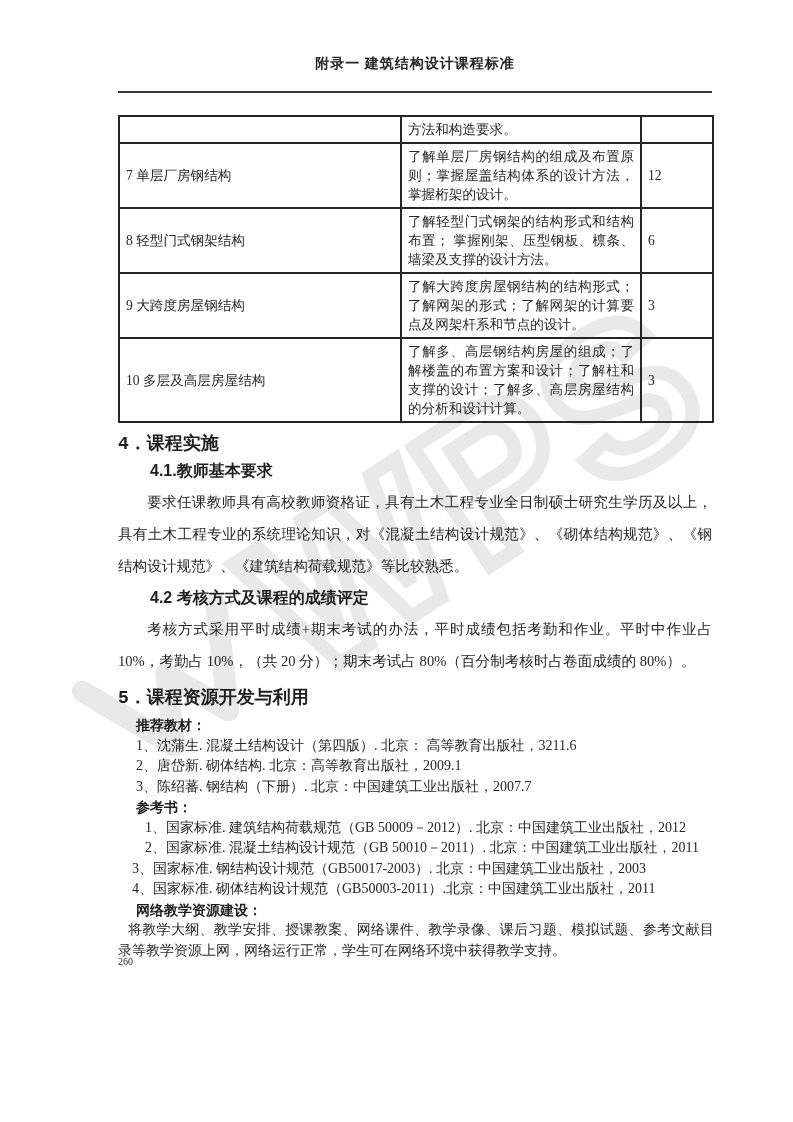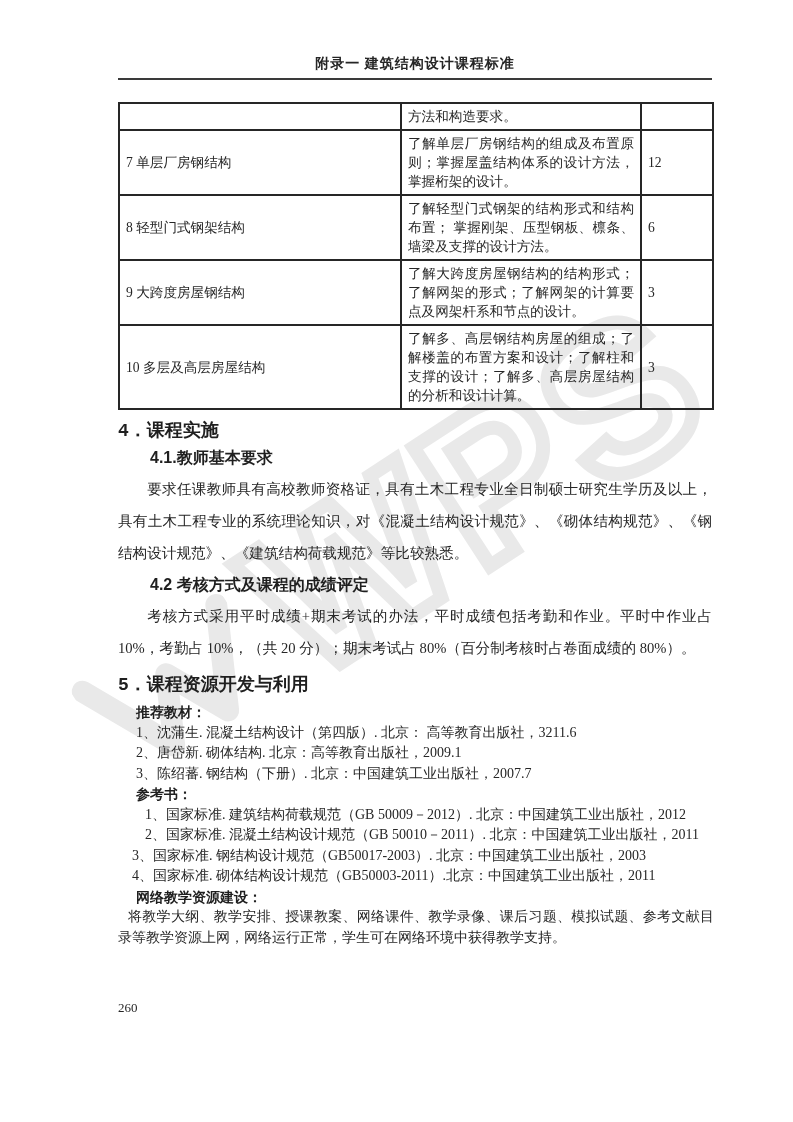--- a/index.html
+++ b/index.html
@@ -33,21 +33,21 @@
     letter-spacing: 8px;
     color: #ededed;
     -webkit-text-fill-color: #ffffff;
     -webkit-text-stroke: 14px #e9e9e9;
   }
   
   .content { position: relative; z-index: 1; }
   .doc-header {
     margin: 0 81px 0 118px;
     padding-top: 55px;
-    padding-bottom: 5px;
+    padding-bottom: 18px;
     border-bottom: 2px solid #3a3a3a;
     text-align: center;
     font-size: 14px;
     font-weight: bold;
     letter-spacing: 1px;
   }
   table.course-table {
     margin: 22px 0 0 118px;
     width: 594px;
     border-collapse: collapse;
@@ -103,22 +103,22 @@
     padding-left: 18px;
     color: #1f1f1f;
   }
   .book-item { padding-left: 0; text-indent: 18px; }
   .ref-item-a { text-indent: 27px; }
   .ref-item-b { text-indent: 14px; }
   .network-para { text-indent: 10px; text-align: justify; }
   .page-number {
     position: absolute;
     left: 118px;
-    top: 1000px;
-    font-size: 13px;
+    top: 956px;
+    font-size: 10px;
     z-index: 1;
   }
 </style>
 </head>
 <body>
 
 <div class="page">
 
   <div class="watermark">
     <span>

